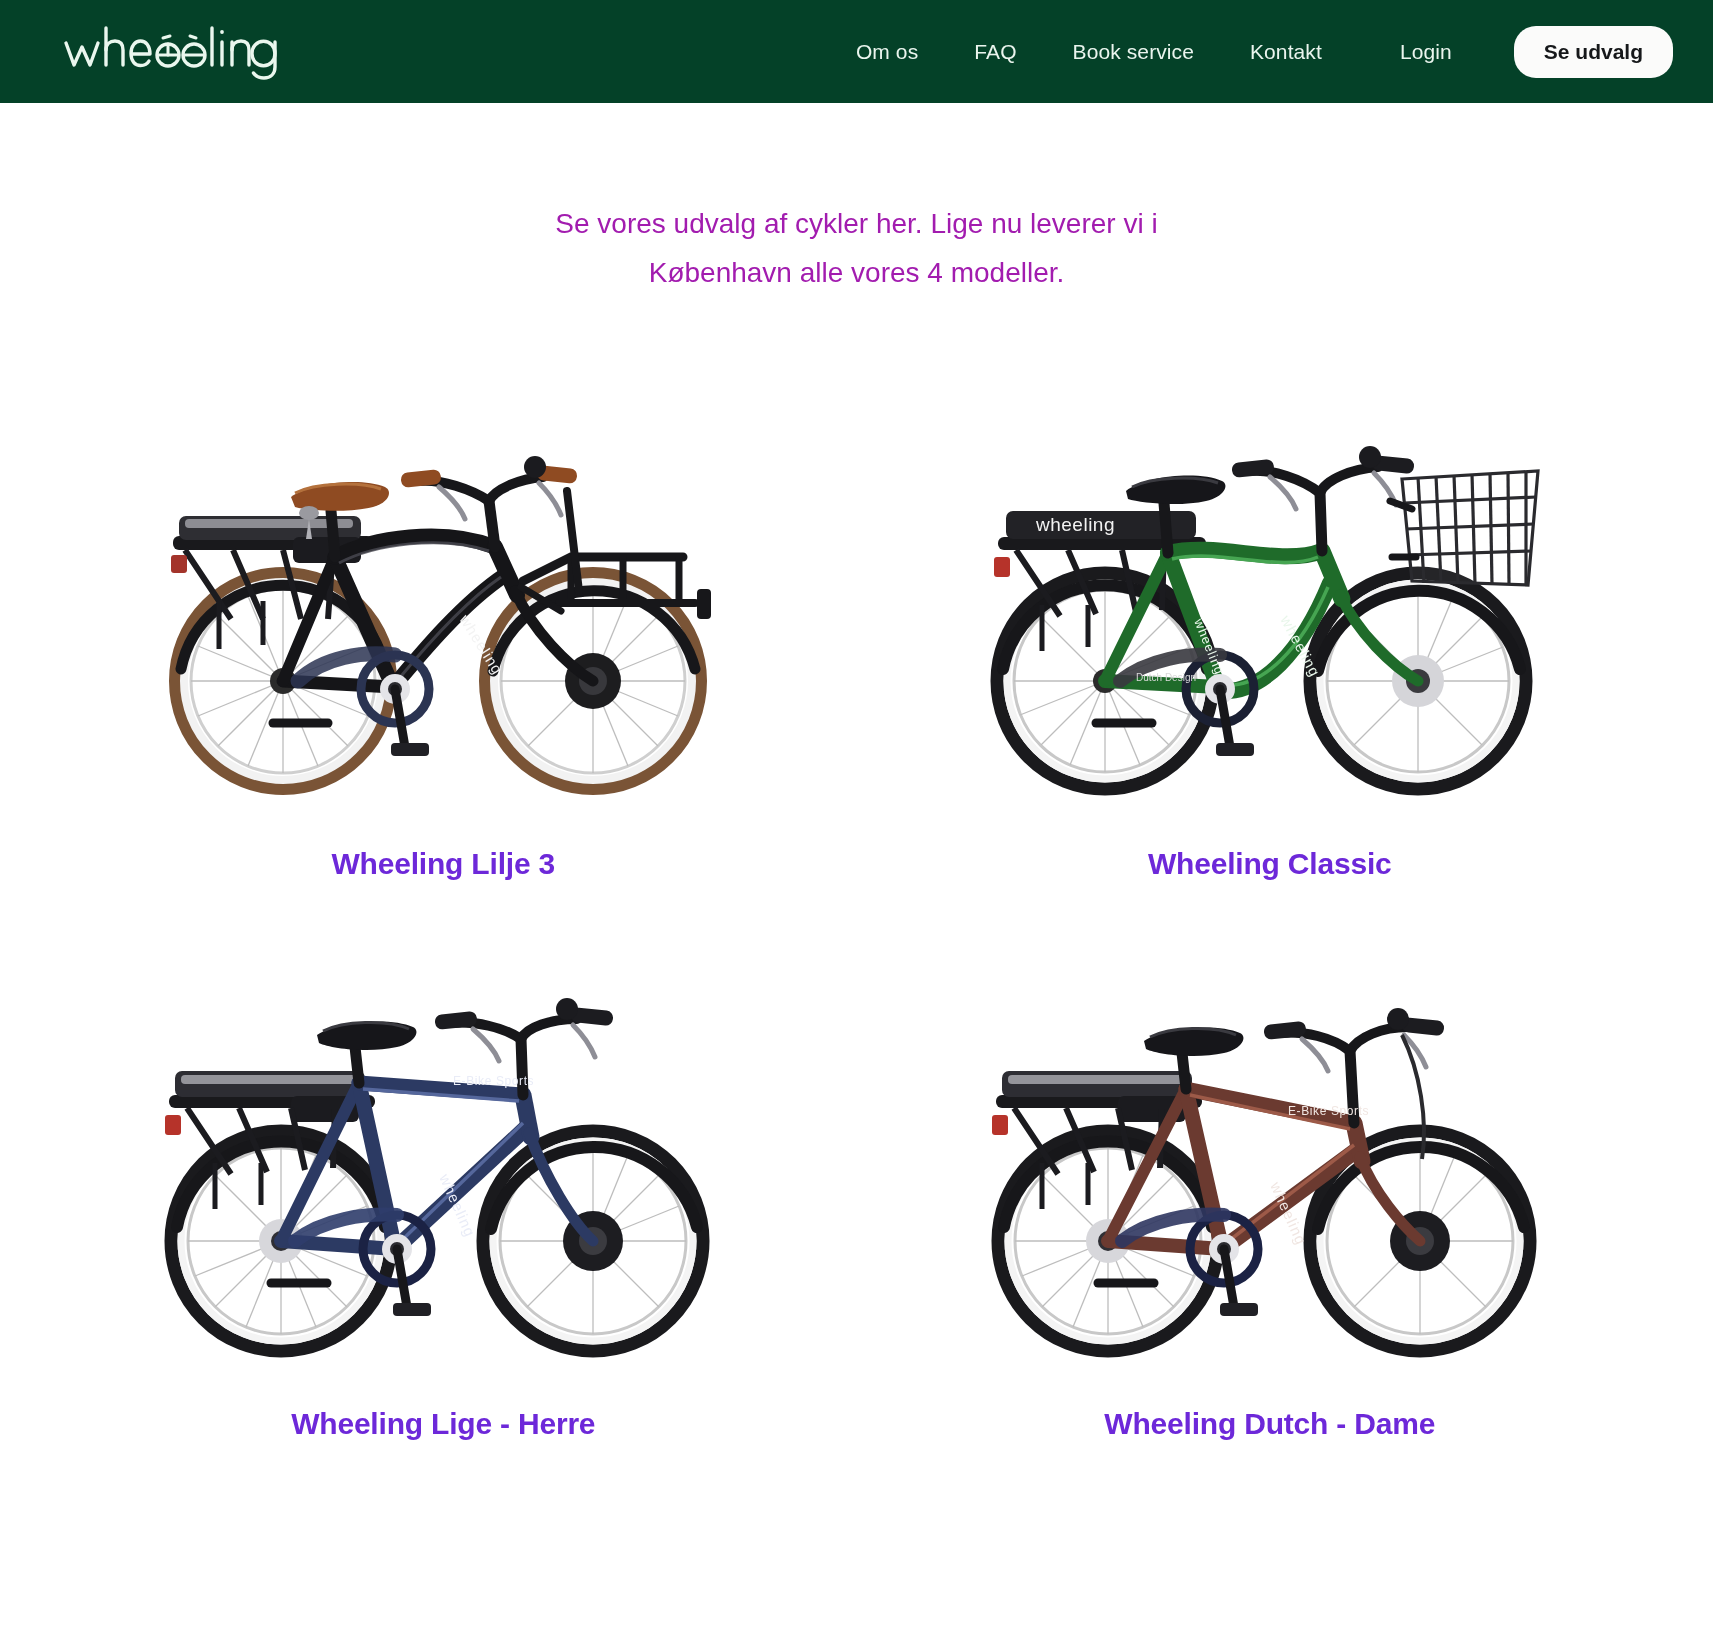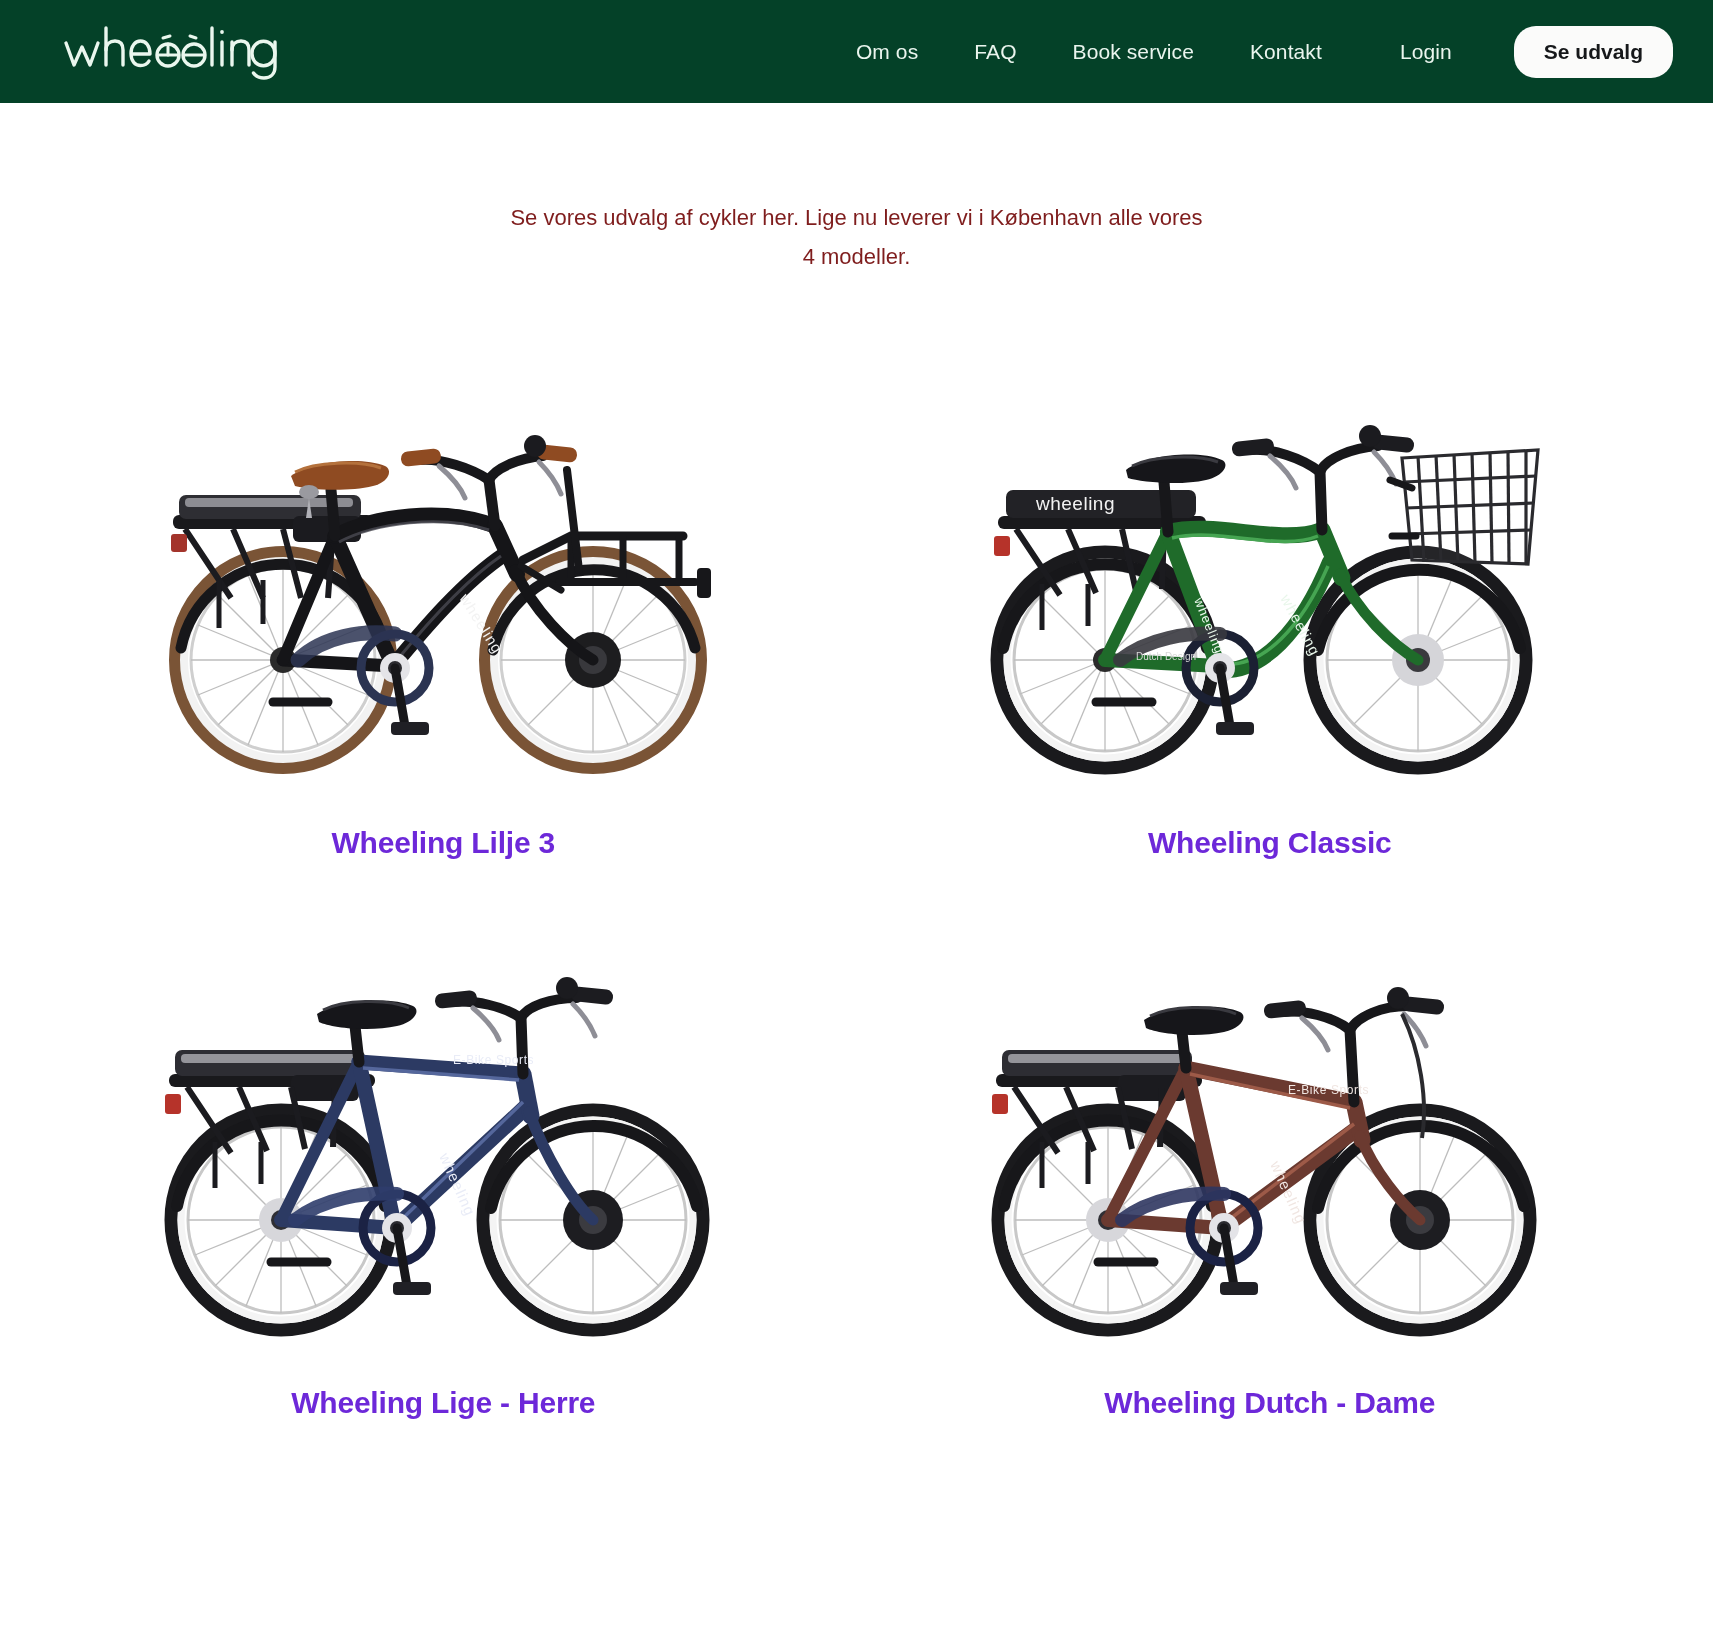--- a/index.html
+++ b/index.html
@@ -73,23 +73,23 @@
   .hero-title {
     font-size: 52px;
     font-weight: 700;
     color: #121212;
     letter-spacing: -0.5px;
     line-height: 1.2;
   }
   .hero-sub {
     margin: 48px auto 12px;
     width: 700px;
-    font-size: 22px;
+    font-size: 28px;
     line-height: 1.75;
-    color: #7f1d1d;
+    color: #a21caf;
     font-weight: 400;
   }
 
   
   .grid {
     margin-top: 54px;
     display: grid;
     grid-template-columns: 1fr 1fr;
     column-gap: 0px;
     row-gap: 30px;

